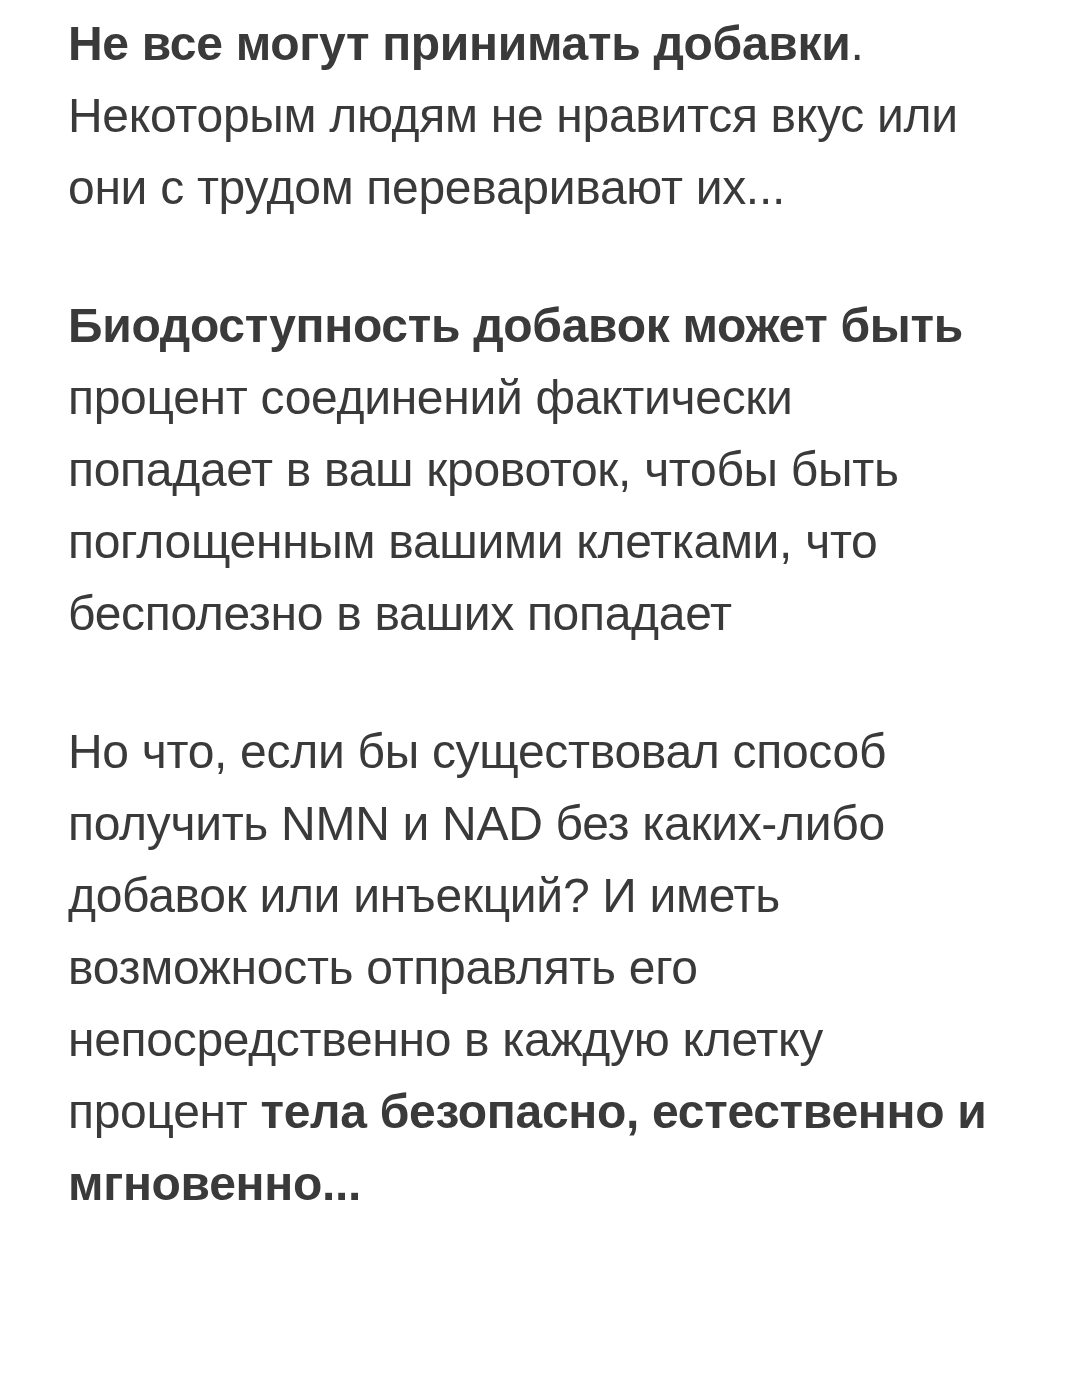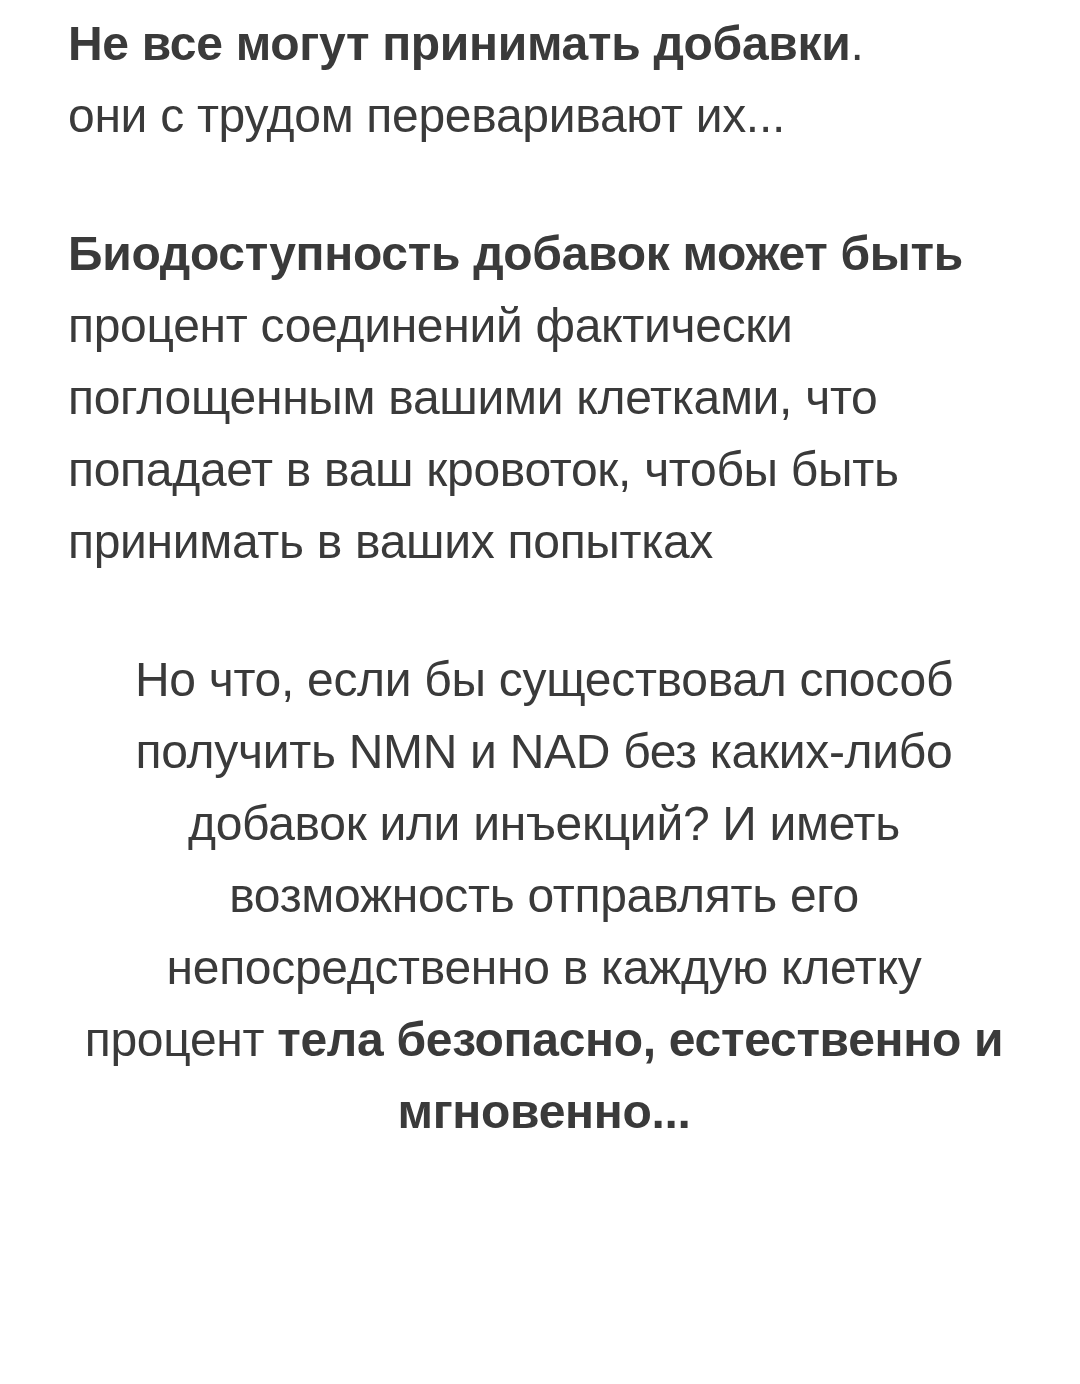--- a/index.html
+++ b/index.html
@@ -21,43 +21,43 @@
     line-height: 72px;
     font-weight: 400;
     color: #3a3a3a;
     letter-spacing: -0.3px;
   }
   .paragraph {
     margin: 0 0 66px 0;
   }
   .paragraph:last-child {
     margin-bottom: 0;
-    text-align: center;
   }
   .text-line {
     white-space: nowrap;
   }
   .run { font-weight: 400; }
   .run.bold { font-weight: 700; }
 </style>
 </head>
 <body>
 
 <main class="article">
   <div id="paragraphs">
       <div class="paragraph">
         <div class="text-line"><span class="run bold">Не все могут принимать добавки</span><span class="run">.</span></div>
+        <div class="text-line"><span class="run">Некоторым людям не нравится вкус или</span></div>
         <div class="text-line"><span class="run">они с трудом переваривают их...</span></div>
       </div>
       <div class="paragraph">
         <div class="text-line"><span class="run bold">Биодоступность добавок может быть</span></div>
         <div class="text-line"><span class="run">процент соединений фактически</span></div>
+        <div class="text-line"><span class="run">попадает в ваш кровоток, чтобы быть</span></div>
         <div class="text-line"><span class="run">поглощенным вашими клетками, что</span></div>
-        <div class="text-line"><span class="run">попадает в ваш кровоток, чтобы быть</span></div>
-        <div class="text-line"><span class="run">принимать в ваших попытках</span></div>
+        <div class="text-line"><span class="run">бесполезно в ваших попадает</span></div>
       </div>
       <div class="paragraph">
         <div class="text-line"><span class="run">Но что, если бы существовал способ</span></div>
         <div class="text-line"><span class="run">получить NMN и NAD без каких-либо</span></div>
         <div class="text-line"><span class="run">добавок или инъекций? И иметь</span></div>
         <div class="text-line"><span class="run">возможность отправлять его</span></div>
         <div class="text-line"><span class="run">непосредственно в каждую клетку</span></div>
         <div class="text-line"><span class="run">процент </span><span class="run bold">тела безопасно, естественно и</span></div>
         <div class="text-line"><span class="run bold">мгновенно...</span></div>
       </div>

